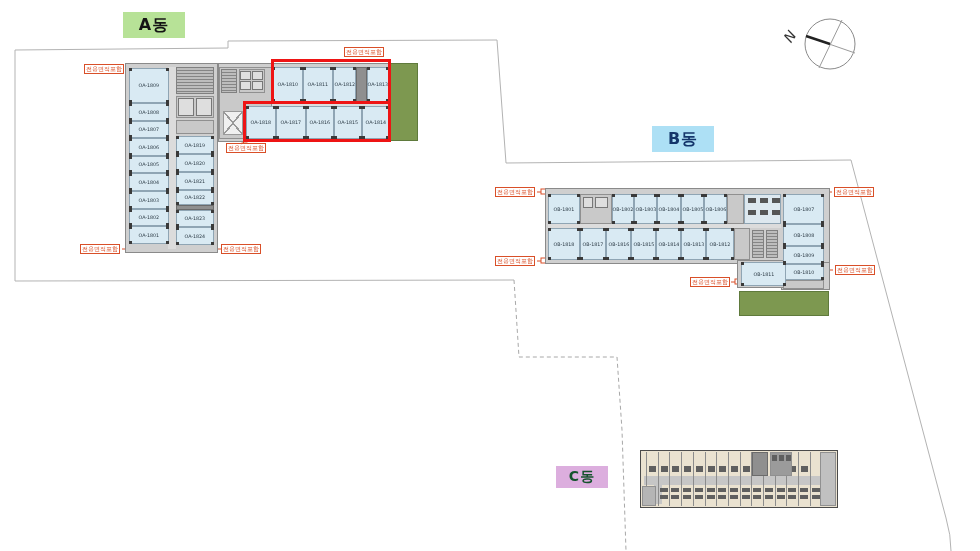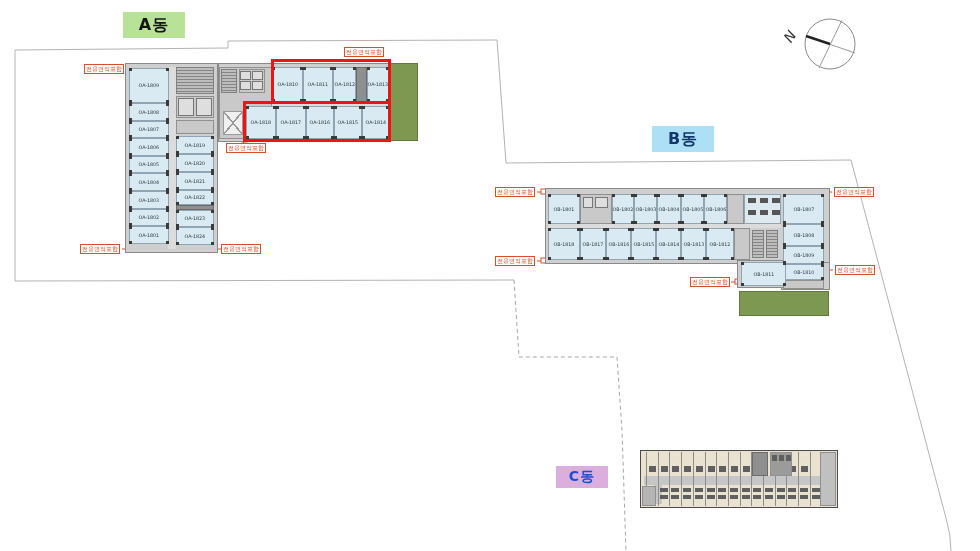--- a/index.html
+++ b/index.html
@@ -483,21 +483,21 @@
       <div class="furn" style="left: 786px; top: 455px; width: 5px; height: 6px;"></div>
       <div class="core" style="left: 642px; top: 486px; width: 14px; height: 20px; background: rgb(181, 181, 181);"></div>
       <div class="core" style="left: 820px; top: 452px; width: 16px; height: 54px; background: rgb(192, 192, 192);"></div>
     </div>
 
   <div class="redbox" style="left:271px;top:59px;width:120px;height:45px;"></div>
   <div class="redbox" style="left:243px;top:101px;width:148px;height:41px;"></div>
 
   <div class="bldg-label" style="left:123px;top:12px;width:62px;height:26px;background:#b7e297;color:#151515;font-size:16px;">A동</div>
   <div class="bldg-label" style="left:652px;top:126px;width:62px;height:26px;background:#ade0f5;color:#14366b;font-size:16px;">B동</div>
-  <div class="bldg-label" style="left:556px;top:466px;width:52px;height:22px;background:#dcaede;color:#1d4ed8;font-size:14px;">C동</div>
+  <div class="bldg-label" style="left:556px;top:466px;width:52px;height:22px;background:#dcaede;color:#14532d;font-size:14px;">C동</div>
 
   <div class="tag" style="left:84px;top:64px;">전용면적포함</div>
   <div class="tag" style="left:344px;top:47px;">전용면적포함</div>
   <div class="tag" style="left:226px;top:143px;">전용면적포함</div>
   <div class="tag" style="left:80px;top:244px;">전용면적포함</div>
   <div class="tag" style="left:221px;top:244px;">전용면적포함</div>
   <div class="tag" style="left:495px;top:187px;">전용면적포함</div>
   <div class="tag" style="left:495px;top:256px;">전용면적포함</div>
   <div class="tag" style="left:834px;top:187px;">전용면적포함</div>
   <div class="tag" style="left:835px;top:265px;">전용면적포함</div>

